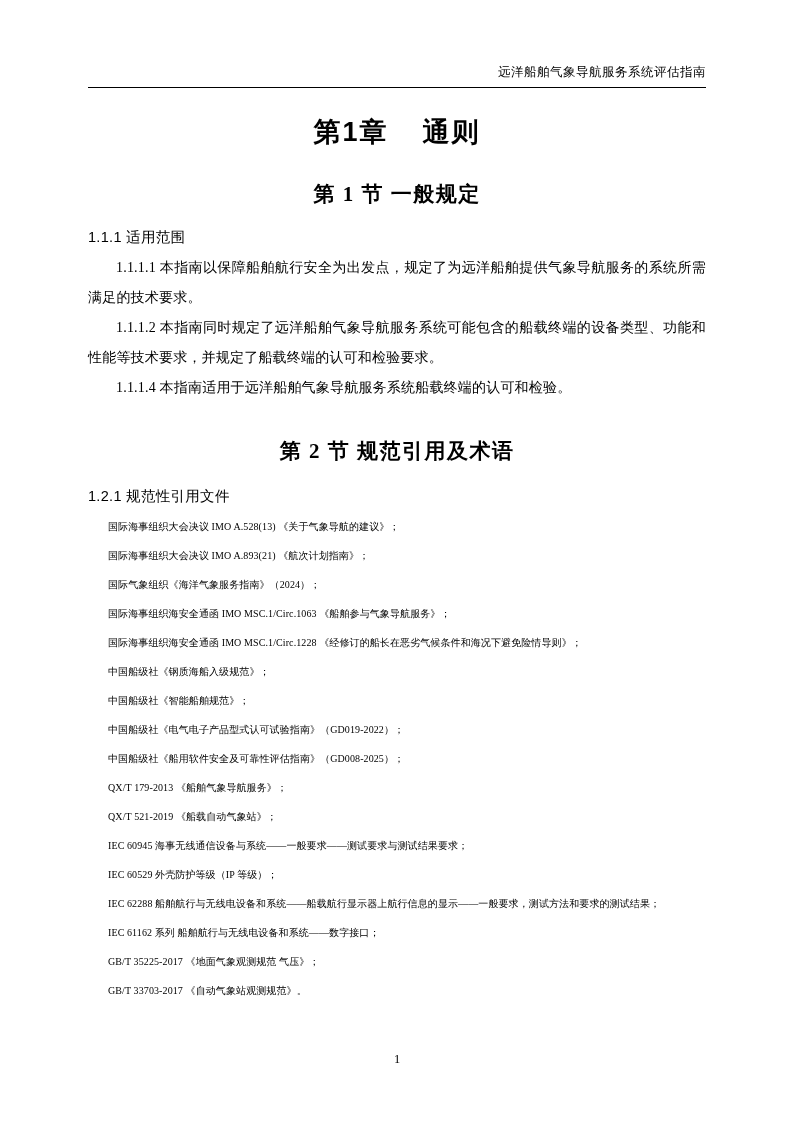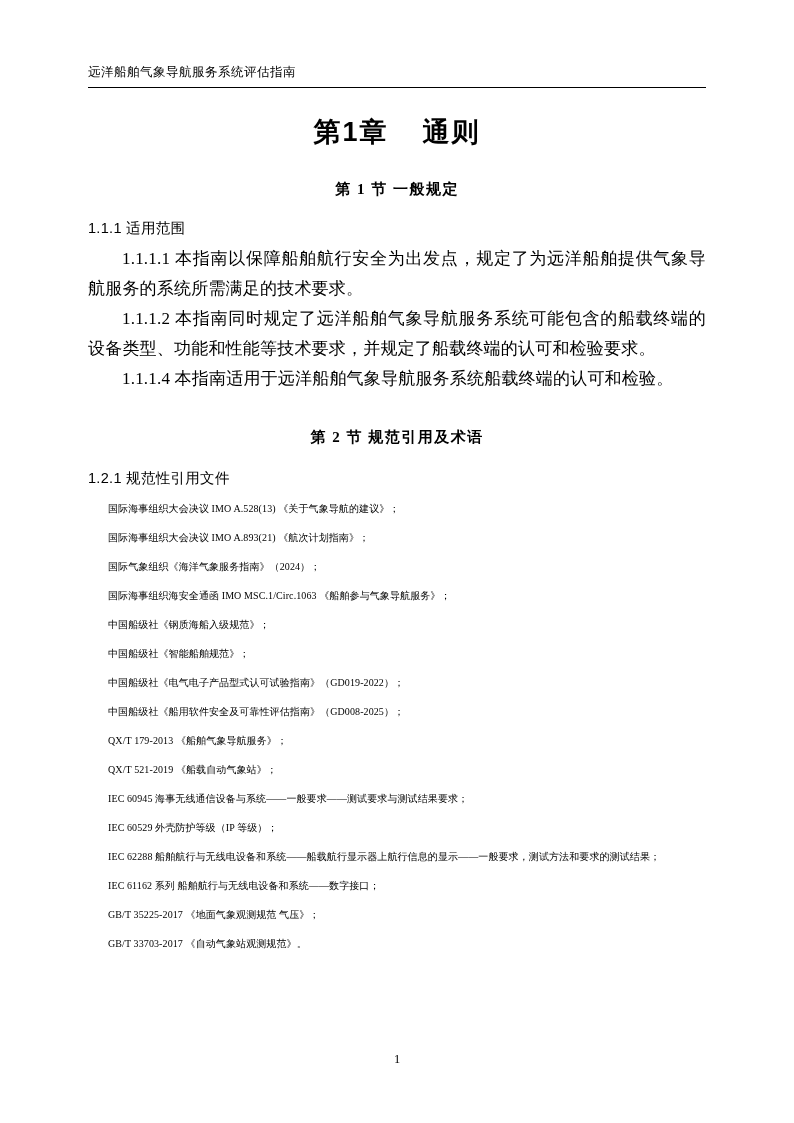--- a/index.html
+++ b/index.html
@@ -18,21 +18,21 @@
     box-sizing: border-box;
     overflow: hidden;
   }
   .content {
     position: absolute;
     left: 88px;
     right: 88px;
     top: 64px;
   }
   .header-line {
-    text-align: left;
+    text-align: right;
     font-size: 12.5px;
     letter-spacing: 0.5px;
     color: #000;
     padding-bottom: 6px;
   }
   .header-rule {
     border-bottom: 1.6px solid #000;
     margin-bottom: 26px;
   }
   .chapter-title {
@@ -42,39 +42,39 @@
     letter-spacing: 2px;
     margin: 10px 0 30px 0;
     font-family: "Liberation Sans", "DejaVu Sans", sans-serif;
   }
   .chapter-title .gap {
     display: inline-block;
     width: 34px;
   }
   .section-title {
     text-align: center;
-    font-size: 15px;
+    font-size: 21px;
     font-weight: bold;
     letter-spacing: 1.5px;
     margin: 22px 0 20px 0;
     font-family: "Liberation Serif", "DejaVu Serif", serif;
   }
   .section-title.second {
     margin-top: 34px;
     margin-bottom: 22px;
   }
   .sub-title {
     font-size: 14.5px;
     font-weight: normal;
     margin: 10px 0 6px 0;
     font-family: "Liberation Sans", "DejaVu Sans", sans-serif;
     letter-spacing: 0.3px;
   }
   p.para {
-    font-size: 17px;
+    font-size: 14px;
     line-height: 30px;
     margin: 0;
     text-indent: 2em;
     text-align: justify;
     letter-spacing: 0.2px;
   }
   p.ref {
     font-size: 10px;
     line-height: 29px;
     margin: 0;
@@ -121,20 +121,21 @@
     <div class="sub-title">
       <span>1.2.1</span>
       <span>规范性引用文件</span>
     </div>
 
 
     <p class="ref">国际海事组织大会决议 IMO A.528(13) 《关于气象导航的建议》；</p>
     <p class="ref">国际海事组织大会决议 IMO A.893(21) 《航次计划指南》；</p>
     <p class="ref">国际气象组织《海洋气象服务指南》（2024）；</p>
     <p class="ref">国际海事组织海安全通函 IMO MSC.1/Circ.1063 《船舶参与气象导航服务》；</p>
+    <p class="ref">国际海事组织海安全通函 IMO MSC.1/Circ.1228 《经修订的船长在恶劣气候条件和海况下避免险情导则》；</p>
     <p class="ref">中国船级社《钢质海船入级规范》；</p>
     <p class="ref">中国船级社《智能船舶规范》；</p>
     <p class="ref">中国船级社《电气电子产品型式认可试验指南》（GD019-2022）；</p>
     <p class="ref">中国船级社《船用软件安全及可靠性评估指南》（GD008-2025）；</p>
     <p class="ref">QX/T 179-2013 《船舶气象导航服务》；</p>
     <p class="ref">QX/T 521-2019 《船载自动气象站》；</p>
     <p class="ref">IEC 60945 海事无线通信设备与系统——一般要求——测试要求与测试结果要求；</p>
     <p class="ref">IEC 60529 外壳防护等级（IP 等级）；</p>
     <p class="ref">IEC 62288 船舶航行与无线电设备和系统——船载航行显示器上航行信息的显示——一般要求，测试方法和要求的测试结果；</p>
     <p class="ref">IEC 61162 系列 船舶航行与无线电设备和系统——数字接口；</p>

